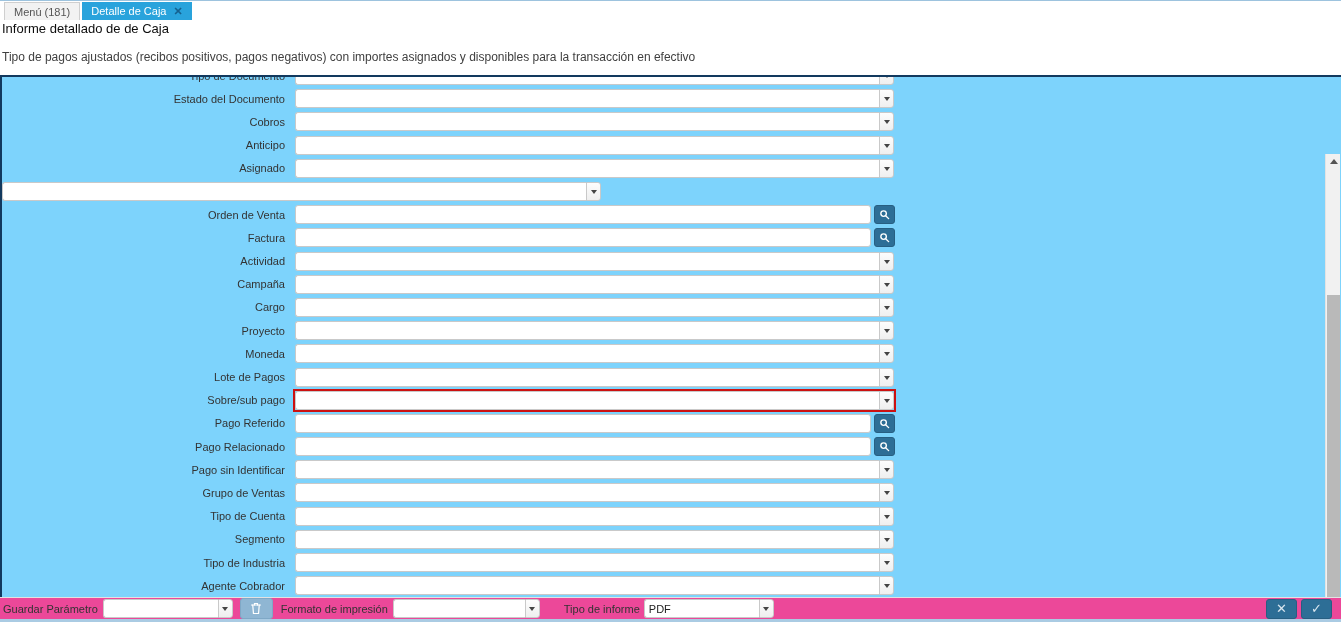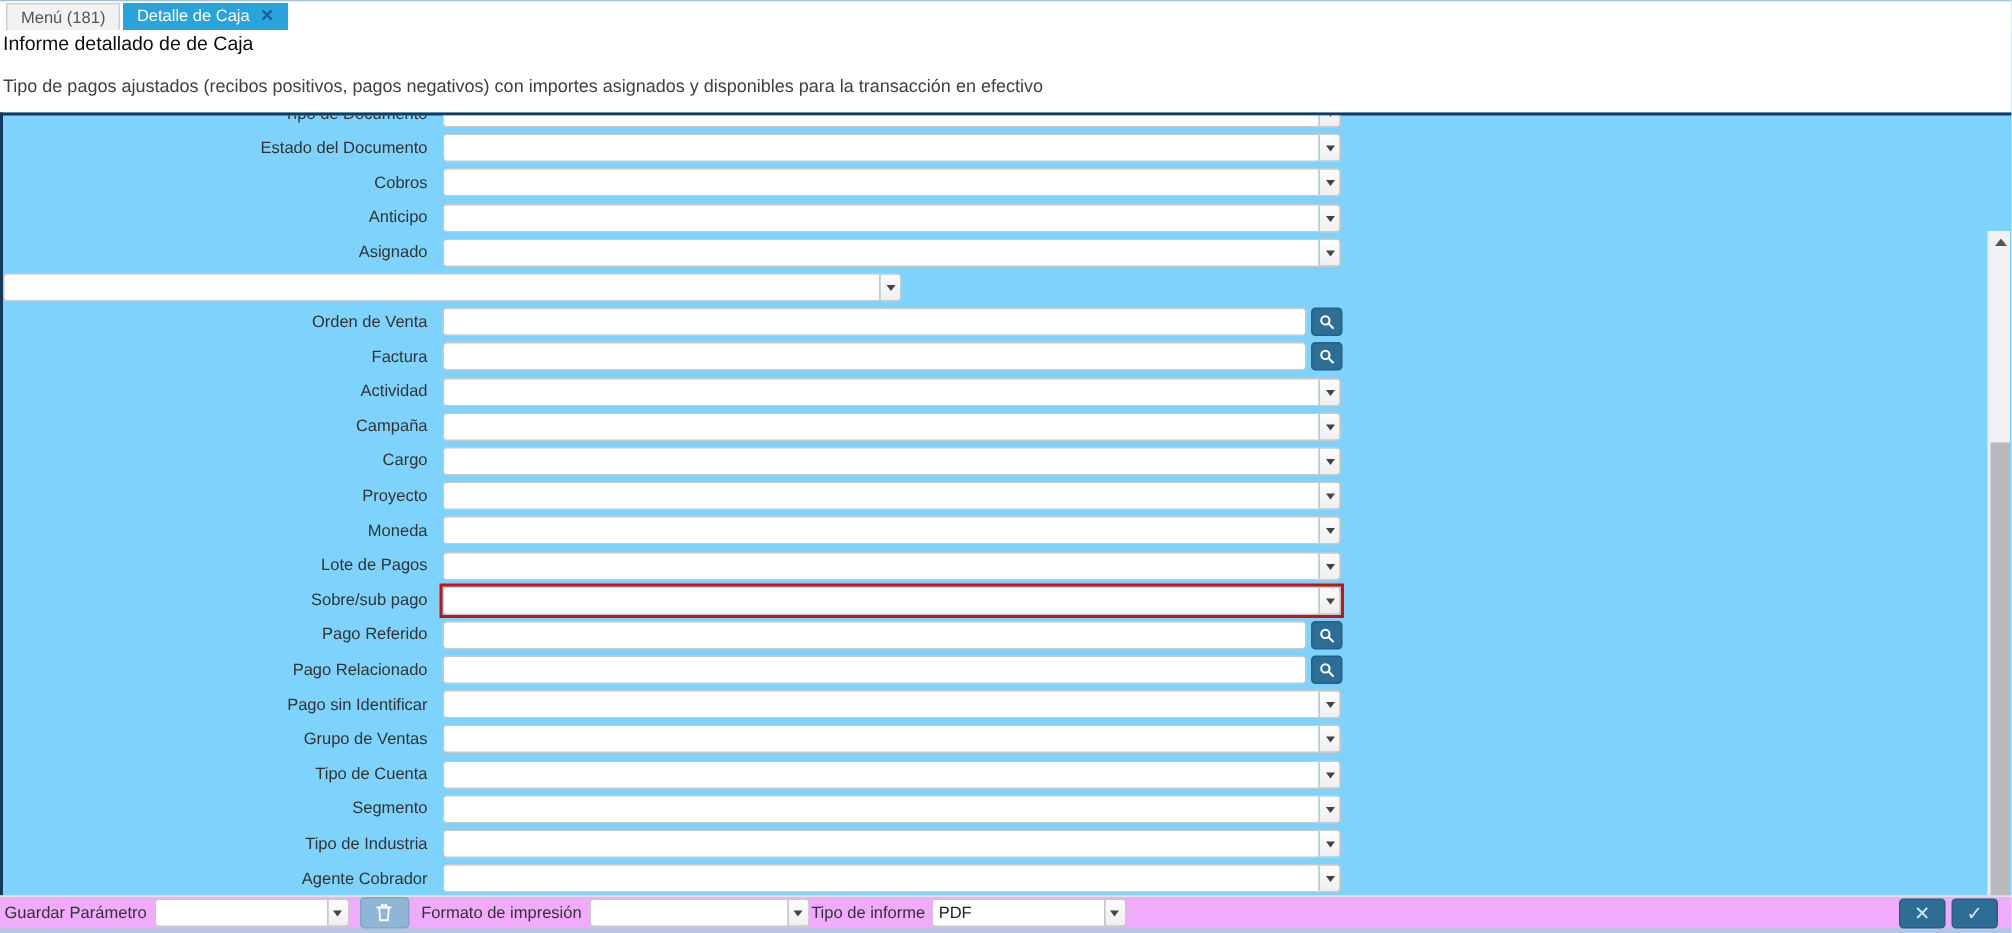--- a/index.html
+++ b/index.html
@@ -43,21 +43,21 @@
   .sbtn{width:21px;height:19px;margin-left:3px;flex:none;background:var(--btnblue);border:1px solid var(--btnblue-dk);
         border-radius:3px;display:flex;align-items:center;justify-content:center;padding:0;cursor:pointer;}
   
   .scrollbar{position:absolute;top:77px;right:1px;width:15px;height:518px;background:#f1f1f1;border-left:1px solid #e3e3e3;}
   .sb-btn{position:absolute;left:0;width:15px;height:15px;display:flex;align-items:center;justify-content:center;cursor:pointer;}
   .sb-up{top:0;}
   .tri-up{width:0;height:0;border:4px solid transparent;border-bottom:5px solid #555;margin-bottom:4px;}
   .sb-thumb{position:absolute;left:1px;top:141px;width:13px;height:362px;background:#b9b9b9;cursor:pointer;}
   
   .footer{
-    position:absolute;top:597px;left:0;width:1341px;height:25px;background:#f0abfc;
+    position:absolute;top:597px;left:0;width:1341px;height:25px;background:#ec4899;
     border-top:1px solid #e2e2e2;border-bottom:3px solid #aacbe3;
     display:flex;align-items:center;
   }
   .f-lbl{font-size:11px;color:#333;flex:none;}
   .f-combo{display:flex;height:19px;flex:none;}
   .fin{height:100%;border:1px solid var(--fieldborder);border-right:none;border-radius:3px 0 0 3px;
        padding:0 4px;font-size:11px;color:#222;background:#fff;outline:none;}
   .fbtn{width:15px;height:100%;flex:none;border:1px solid var(--fieldborder);border-radius:0 3px 3px 0;
         background:linear-gradient(#fdfdfd,#efefef);display:flex;align-items:center;justify-content:center;padding:0;cursor:pointer;}
   .trash-btn{width:33px;height:21px;margin-left:7px;flex:none;background:var(--disblue);border:1px solid #7fa8c6;
@@ -378,21 +378,21 @@
       </svg>
     </span>
   </button>
   <span class="f-lbl" style="margin-left:8px;">Formato de impresión</span>
   <div class="f-combo" style="margin-left:5px;width:147px;">
     <input class="fin" style="width: 132px;" value="">
     <button class="fbtn">
         <span class="tri"></span>
       </button>
   </div>
-  <span class="f-lbl" style="margin-left:1px;text-align:right;">Tipo de informe</span>
+  <span class="f-lbl" style="margin-left:24px;text-align:right;">Tipo de informe</span>
   <div class="f-combo" style="margin-left:4px;width:130px;">
     <input class="fin" style="width: 115px;" value="PDF">
     <button class="fbtn">
         <span class="tri"></span>
       </button>
   </div>
   <div class="spacer"></div>
   <button class="act-btn" style="margin-right:4px;">
     <span>✕</span>
   </button>

